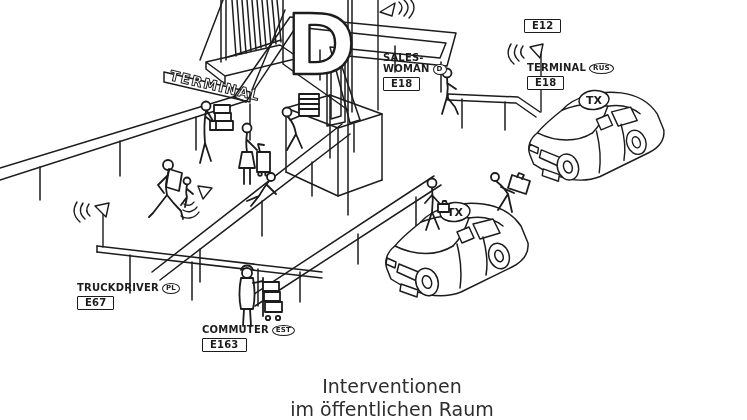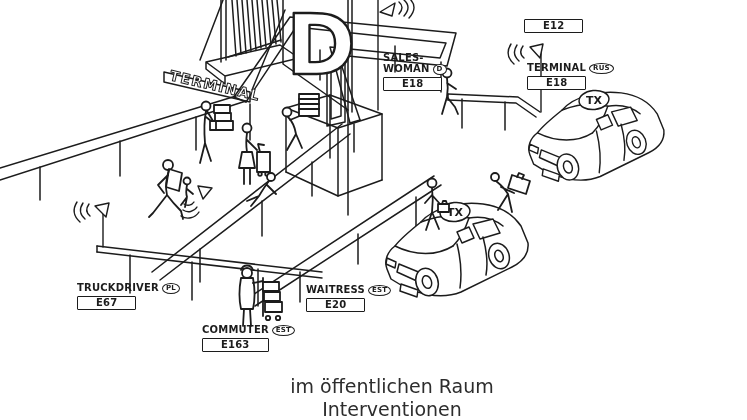--- a/index.html
+++ b/index.html
@@ -2,21 +2,21 @@
 <html><head>
 <meta charset="utf-8">
 <style>
   html,body{margin:0;padding:0;background:#fff;}
   .canvas{position:relative;width:747px;height:420px;background:#ffffff;overflow:hidden;
           font-family:"DejaVu Sans",sans-serif;color:#1c1c1c;}
   .art{position:absolute;left:0;top:0;}
   .tag{position:absolute;font-size:10px;line-height:11px;font-weight:700;letter-spacing:.2px;color:#1c1c1c;white-space:nowrap;}
   .tag .oval{display:inline-block;border:1.5px solid #1c1c1c;border-radius:50%;font-size:7px;line-height:9px;
              padding:0 3px;margin-left:3px;vertical-align:1px;background:#fff;}
-  .tag .code{display:inline-block;border:1.6px solid #1c1c1c;border-radius:1px;padding:0 18px;margin-top:2px;
+  .tag .code{display:inline-block;border:1.6px solid #1c1c1c;border-radius:1px;padding:0 7px;margin-top:2px;
              font-size:10px;line-height:12px;background:#fff;}
   .caption{position:absolute;left:392px;top:375px;transform:translateX(-50%);text-align:center;
            font-size:19px;line-height:23px;color:#2d2d2d;white-space:nowrap;}
 </style>
 </head>
 <body>
 
 <div class="canvas">
 
 <svg class="art" width="747" height="420" viewBox="0 0 747 420" fill="none" stroke="#1c1c1c" stroke-width="1.5" stroke-linecap="round" stroke-linejoin="round">
@@ -221,25 +221,19 @@
   <div class="code">E67</div>
 </div>
 
 <div class="tag" style="left:202px;top:324px;">
   <div>
     <span>COMMUTER</span><span class="oval">EST</span>
   </div>
   <div class="code">E163</div>
 </div>
 
-<div class="tag" style="left:306px;top:284px;">
-  <div>
-    <span>WAITRESS</span><span class="oval">EST</span>
-  </div>
-  <div class="code">E20</div>
-</div>
 
 <div class="caption">
+  <div>Interventionen</div>
   <div>im öffentlichen Raum</div>
-  <div>Interventionen</div>
 </div>
 
 </div>
 
 </body></html>

